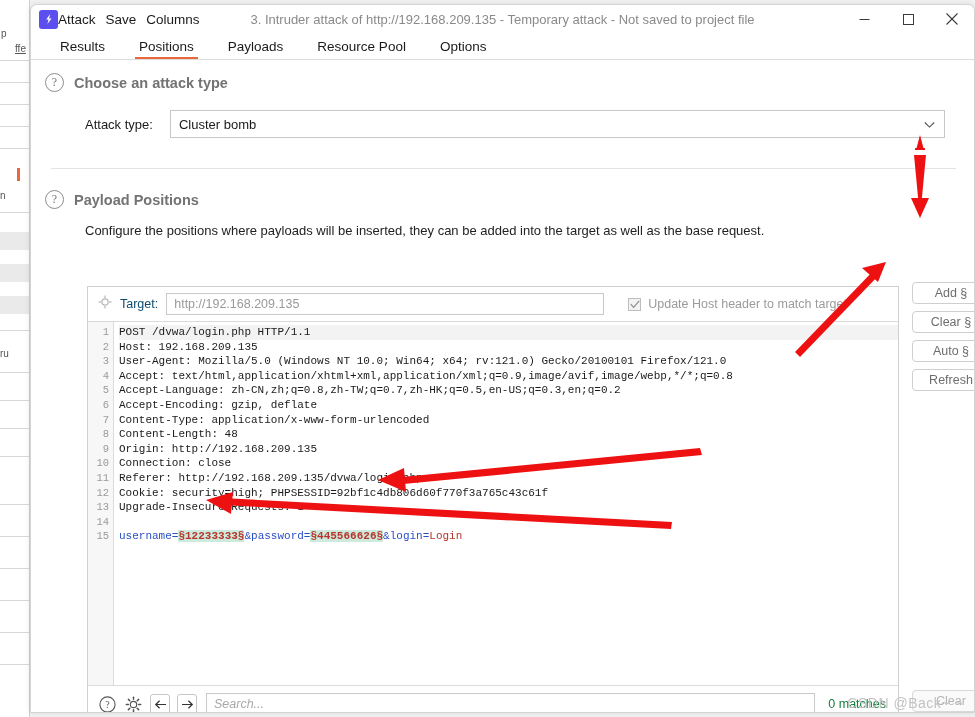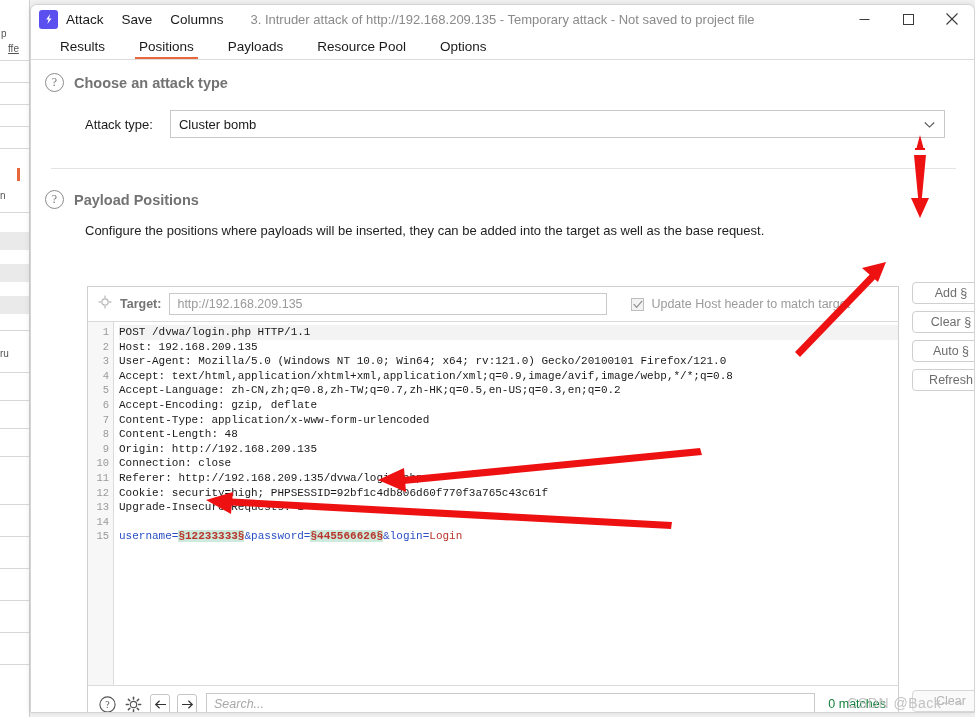--- a/index.html
+++ b/index.html
@@ -77,22 +77,22 @@
     width: 19px; height: 19px;
     margin-left: 8px;
     background: #5b4ff0;
     border-radius: 3px;
     display: flex; align-items: center; justify-content: center;
     flex: none;
   }
   .app-badge svg { display: block; }
   .menu-items {
     display: flex;
-    margin-left: 8px;
-    gap: 18px;
+    margin-left: 0;
+    gap: 10px;
   }
   .menu-item {
     font-size: 13.5px;
     color: #1a1a1a;
     cursor: default;
     white-space: nowrap;
   }
   .window-title {
     position: absolute;
     left: 0; right: 0;
@@ -229,22 +229,22 @@
     height: 34px;
     display: flex;
     align-items: center;
     padding: 0 10px;
     gap: 8px;
     background: #ffffff;
   }
   .crosshair { flex: none; }
   .target-label {
     font-size: 12.5px;
-    font-weight: bold;
-    color: #737373;
+    font-weight: normal;
+    color: #0c4a6e;
     white-space: nowrap;
   }
   .target-input {
     width: 438px;
     height: 22px;
     border: 1px solid #c9c9c9;
     background: #ffffff;
     font-size: 12.5px;
     color: #9a9a9a;
     padding: 0 7px;
@@ -413,21 +413,21 @@
     white-space: nowrap;
   }
 </style>
 </head>
 <body>
 
 <div id="root">
 
   <div class="bg-window">
     <div class="bg-text" style="left:1px; top:28px;">p</div>
-    <div class="bg-text" style="left:8px; top:43px;text-decoration:underline;">ffe</div>
+    <div class="bg-text" style="left:15px; top:43px;text-decoration:underline;">ffe</div>
     <div class="bg-rule" style="top:60px;"></div>
     <div class="bg-rule" style="top:82px;"></div>
     <div class="bg-rule" style="top:104px;"></div>
     <div class="bg-rule" style="top:126px;"></div>
     <div class="bg-rule" style="top:148px;"></div>
     <div class="bg-orange" style="left:17px; top:168px;"></div>
     <div class="bg-text" style="left:0px; top:190px;">n</div>
     <div class="bg-rule" style="top:212px;"></div>
     <div class="bg-band" style="top:232px; height:18px;"></div>
     <div class="bg-band" style="top:264px; height:18px;"></div>

